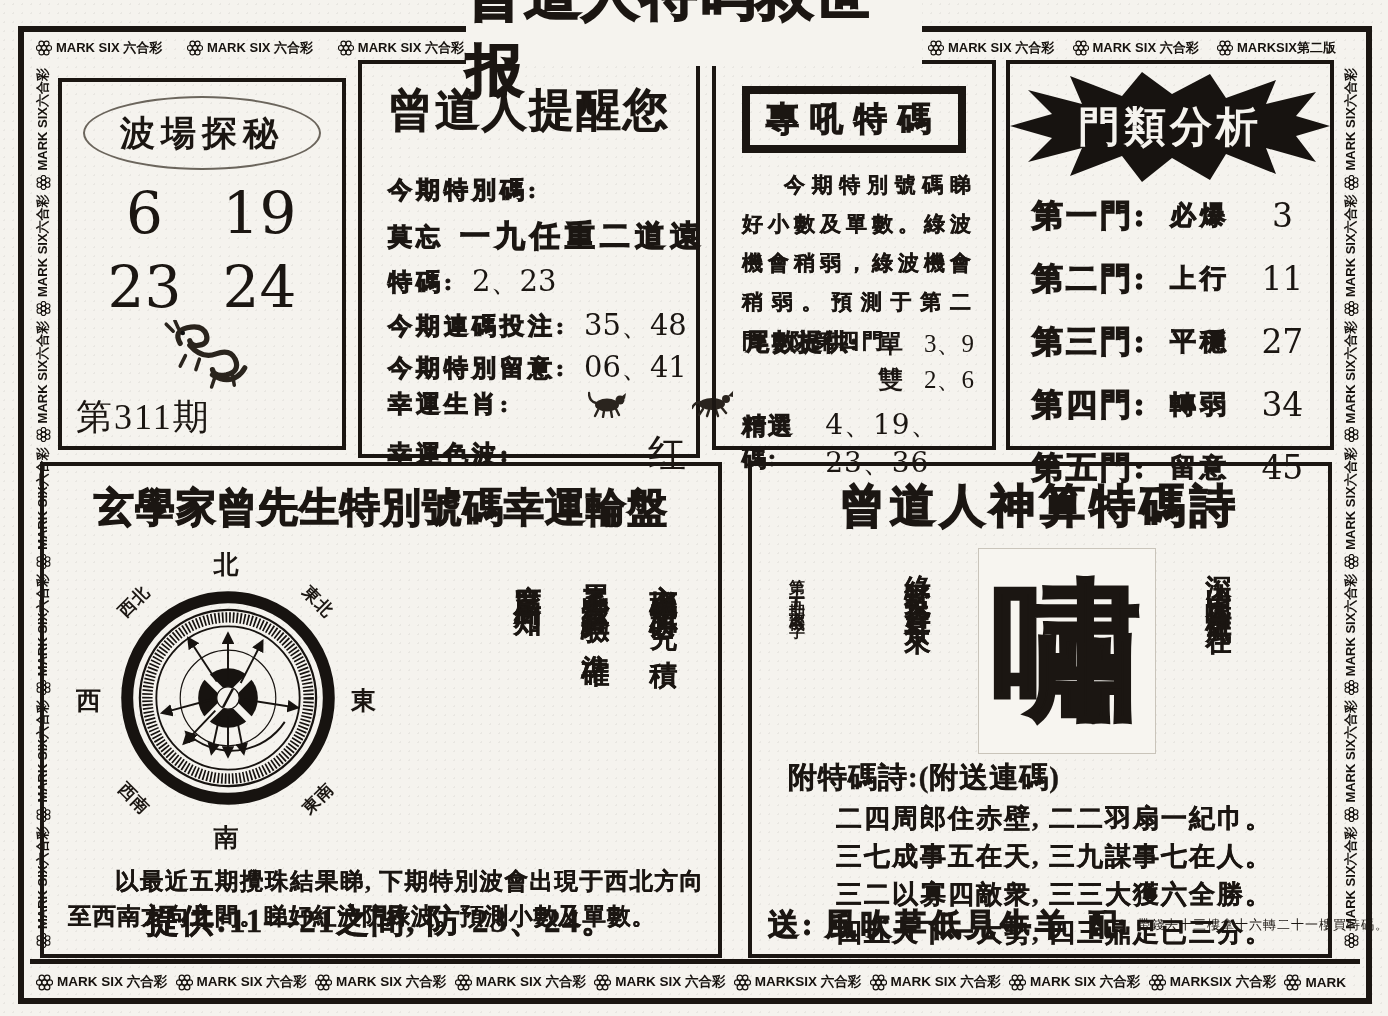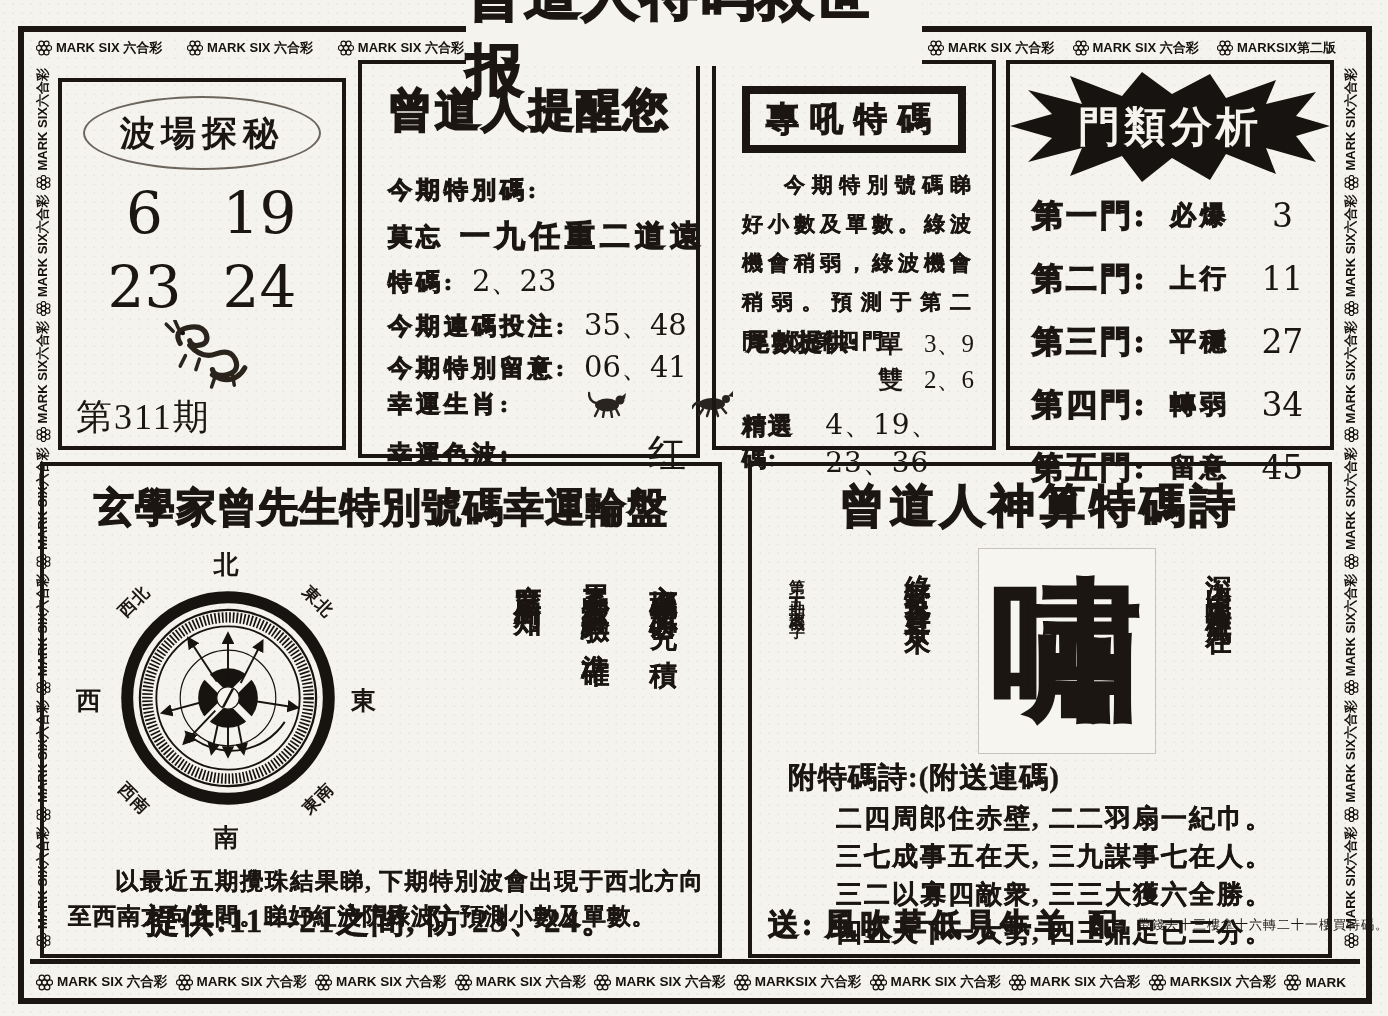--- a/index.html
+++ b/index.html
@@ -45,21 +45,21 @@
   
   .ellipse{left:50%; top:14px; transform:translateX(-50%); width:238px; height:74px;
     border:2px solid #6b655c; border-radius:50%; display:flex; align-items:center; justify-content:center;
     font-size:35px; font-weight:bold; letter-spacing:6px;}
   .nums{left:50%; top:96px; transform:translateX(-50%); width:230px;
     display:grid; grid-template-columns:1fr 1fr; row-gap:4px; justify-items:center;
     font-family:"DejaVu Serif","Liberation Serif",serif; font-size:58px; line-height:70px;}
   .dragon{left:50%; top:238px; transform:translateX(-50%);}
   .issue{left:14px; bottom:4px; font-size:36px; letter-spacing:2px;text-align:center;}
   
-  .tx-title{top:16px; width:100%; text-align:center; font-size:45px; font-weight:bold;
+  .tx-title{top:16px; width:100%; text-align:center; font-size:45px; font-weight:normal;
     letter-spacing:2px; -webkit-text-stroke:2px var(--ink);}
   .tx-row{left:26px; right:12px; display:flex; align-items:center; gap:16px; white-space:nowrap;}
   .tx-label{font-size:24px; font-weight:bold; letter-spacing:4px; -webkit-text-stroke:1.1px var(--ink);}
   .tx-val{font-family:"DejaVu Serif",serif; font-size:29px;}
   .tx-big{font-size:30px; font-weight:bold; letter-spacing:5px; -webkit-text-stroke:1.3px var(--ink);}
   .tx-red{font-size:38px; margin-left:120px;}
   .zodiacs{display:flex; gap:60px; margin-left:60px;}
   
   .zh-title{margin:22px auto 0; width:max-content; border:8px solid var(--ink);
     padding:3px 16px; font-size:33px; font-weight:bold; letter-spacing:11px; -webkit-text-stroke:1.2px var(--ink);}

